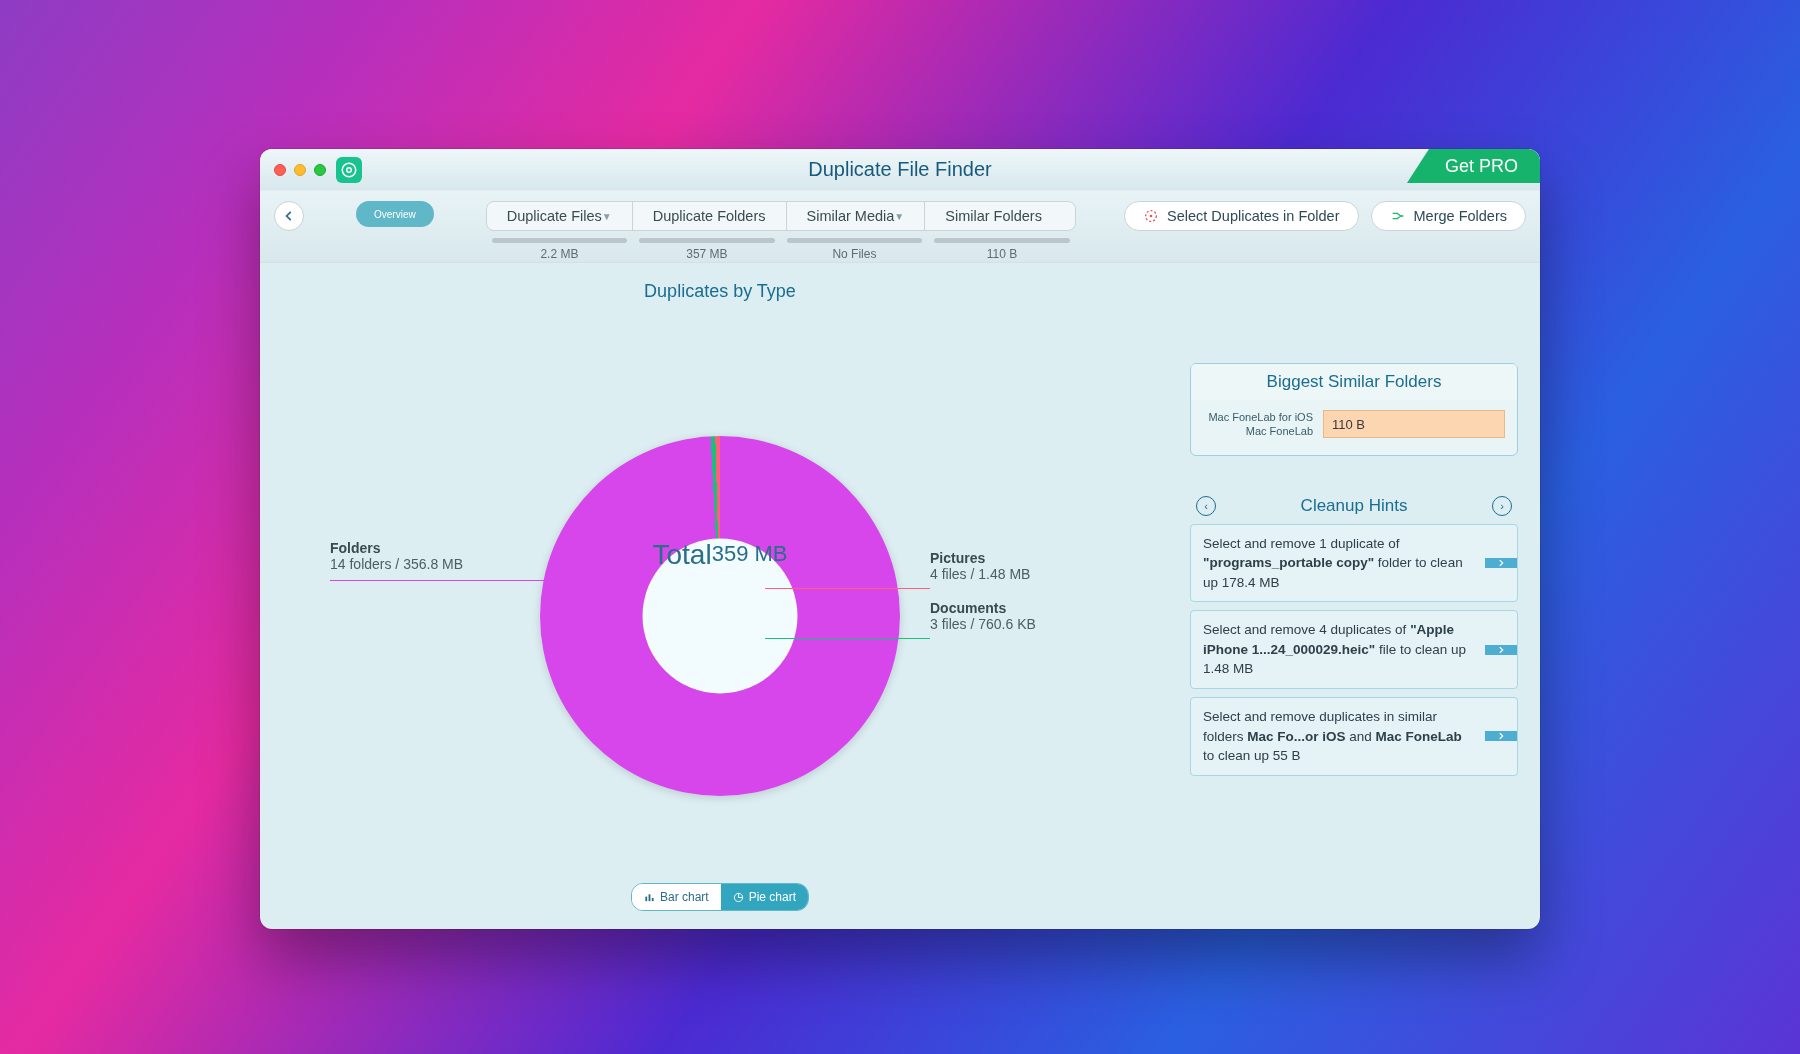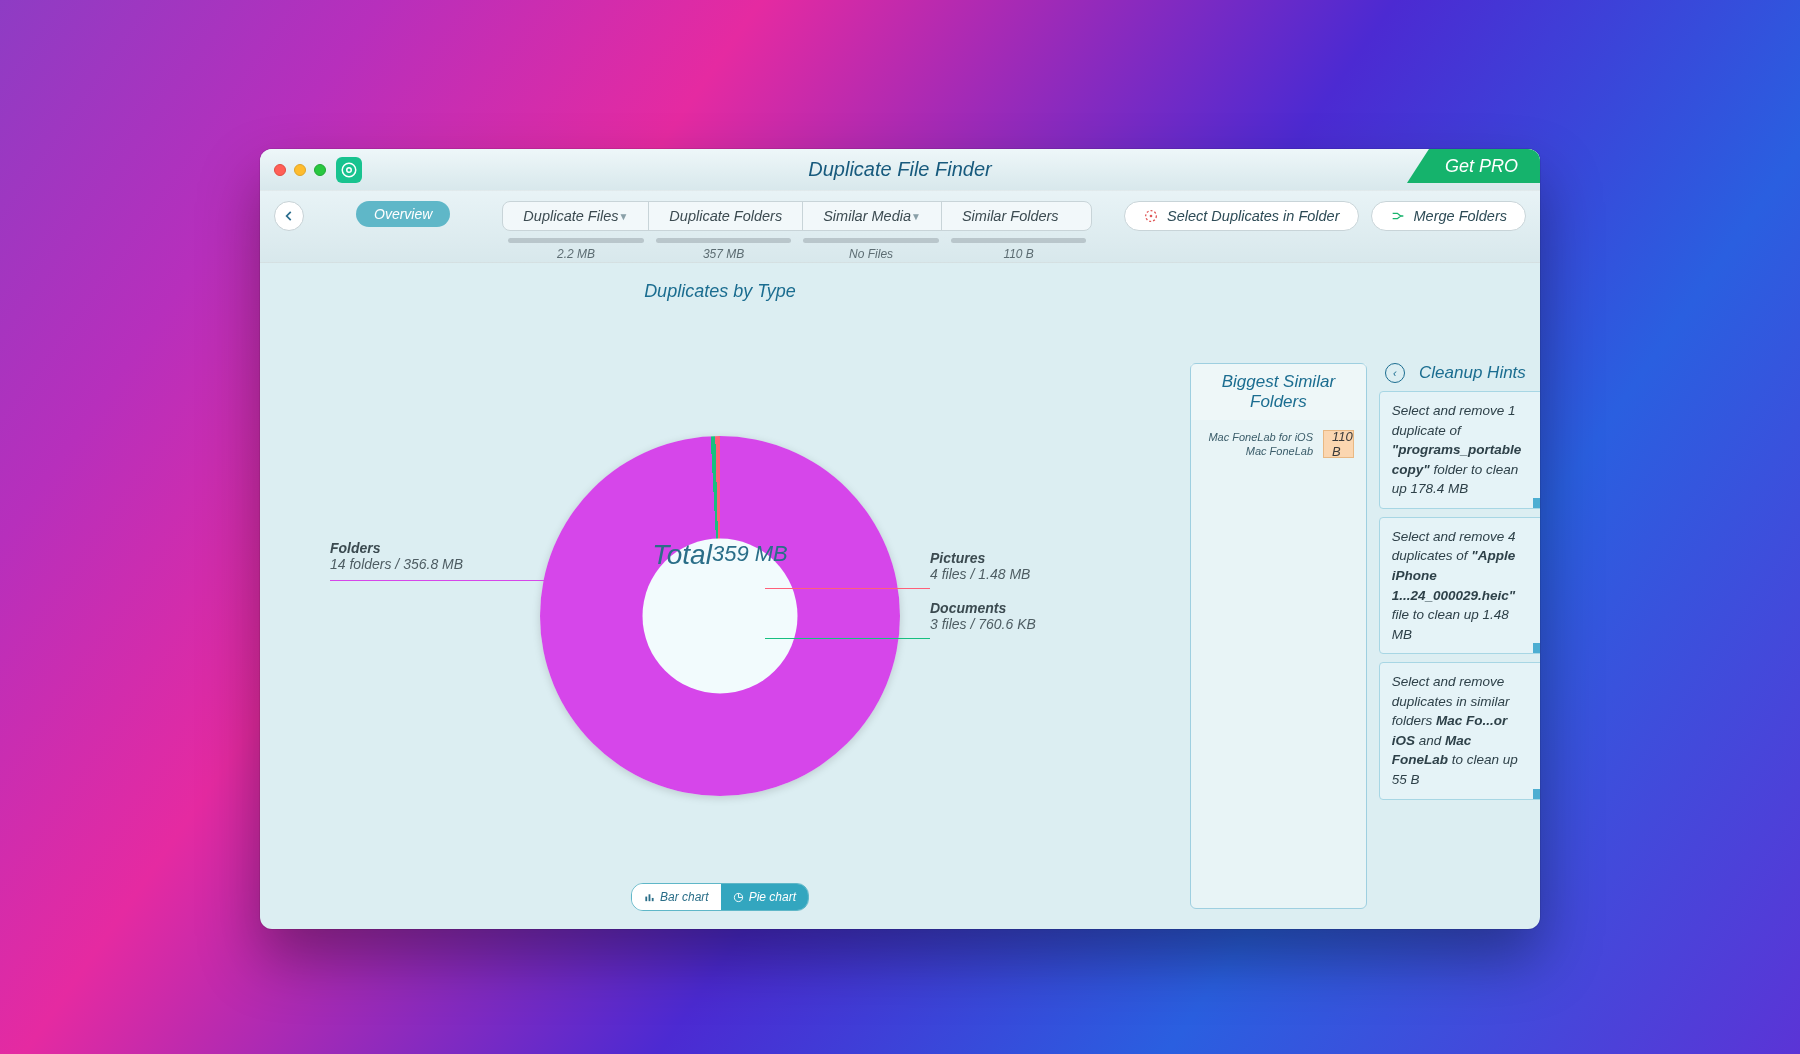--- a/index.html
+++ b/index.html
@@ -15,21 +15,21 @@
   }
   .window {
     position: relative;
     width: 1280px;
     height: 780px;
     margin-top: 24px;
     background: #dceef2;
     border-radius: 12px;
     box-shadow: 0 30px 60px rgba(0,0,0,.35), 0 0 0 1px rgba(0,0,0,.08);
     overflow: hidden;
-    display: flex; flex-direction: column; font-style: italic;
+    display: flex; flex-direction: column;
   }
   
   .titlebar {
     position: relative;
     height: 42px;
     background: linear-gradient(#eef7f9,#d8e8ec);
     border-bottom: 1px solid rgba(0,0,0,.05);
     display: flex; align-items: center;
   }
   .traffic { display: flex; gap: 8px; padding-left: 14px; }
@@ -59,21 +59,21 @@
   .back-btn {
     width: 30px; height:30px; border-radius:50%;
     background:#fff; border:1px solid #c7d2d6;
     display:flex;align-items:center;justify-content:center;
     color:#2b6e8e; font-size:16px; cursor:pointer;
   }
   .overview-pill {
     margin-left: 40px;
     height: 26px; padding:0 18px;
     background:#5fb7c8; color:#fff;
-    border-radius: 13px; font-size:14px;
+    border-radius: 13px; font-size:10px;
     display:flex;align-items:center; cursor:pointer;
   }
   .seggroup { margin-left: 40px; display:flex; flex-direction:column; }
   .segs { display:flex; background:#f2f8fa; border:1px solid #c8d4d8; border-radius:8px; overflow:hidden; height:30px;}
   .seg { padding:0 20px; display:flex;align-items:center;justify-content:flex-end; font-size:14.5px; color:#3c4b51; border-right:1px solid #c8d4d8; cursor:pointer; white-space:nowrap; }
   .seg:last-child { border-right:none;}
   .seg .caret { font-size:10px; color:#8aa0a8; }
   .seg-subs { display:flex; margin-top:4px;}
   .seg-sub { flex:1; text-align:center; font-size:12px; color:#5d6d73; position:relative;}
   .seg-sub::before{
@@ -119,30 +119,30 @@
   .leader.r2 .line { position:absolute; top:38px; left:-165px; width:165px; height:1px; background:#17c07f;}
   .chart-toggle {
     position:absolute; left:50%; bottom:18px; transform:translateX(-50%);
     height:28px; display:flex; border:1px solid #5fb7c8; border-radius:12px; overflow:hidden;
     font-size:12px;
   }
   .chart-toggle .opt { padding:0 12px; display:flex; align-items:center; gap:5px; cursor:pointer;}
   .chart-toggle .opt.off { background:#fff; color:#2a6e88; }
   .chart-toggle .opt.on { background:#33a6bf; color:#fff; }
   
-  .side { width: 360px; padding: 100px 22px 20px 10px; display:flex; flex-direction:row; gap:12px;}
+  .side { width: 360px; padding: 100px 22px 20px 10px; display:flex; flex-direction:column; gap:40px;}
   .panel { border:1px solid #9ecfe0; border-radius:6px; background:rgba(255,255,255,.35); }
   .panel-title { text-align:center; color:#1b6d90; font-size:17px; padding:8px 0; background:rgba(255,255,255,.25);}
   .bigsim-row { display:flex; align-items:center; padding:10px 12px 16px 12px; gap:10px;}
   .bigsim-labels { font-size:11px; color:#3b5d6a; text-align:right; line-height:1.3; width:110px;}
   .bigsim-bar { flex:1; height:28px; background:#fbd6b0; border:1px solid #e9b883; display:flex; align-items:center; padding-left:8px; font-size:13px; color:#3a3a3a;}
   .hints-head { display:flex; align-items:center; justify-content:space-between; color:#1b6d90; font-size:17px; padding:0 6px;}
   .nav-circ { width:20px;height:20px;border-radius:50%;border:1.5px solid #1b6d90;display:flex;align-items:center;justify-content:center;font-size:11px;cursor:pointer;color:#1b6d90;}
   .hint {
-    display:flex; align-items:flex-end;
+    display:flex; align-items:center;
     background:#e5f3f7; border:1px solid #a7d6e4; border-radius:4px;
     margin-top:8px; overflow:hidden;
   }
   .hint-body { flex:1; padding:9px 12px; font-size:13.5px; color:#2e4149; line-height:1.45;}
   .hint-body b { font-weight:700; }
   .hint-go { width:32px; background:#4daed2; display:flex;align-items:center;justify-content:center;color:#fff;cursor:pointer;}
   .hint-go svg{width:10px;height:10px;}
 </style>
 </head>
 <body>

